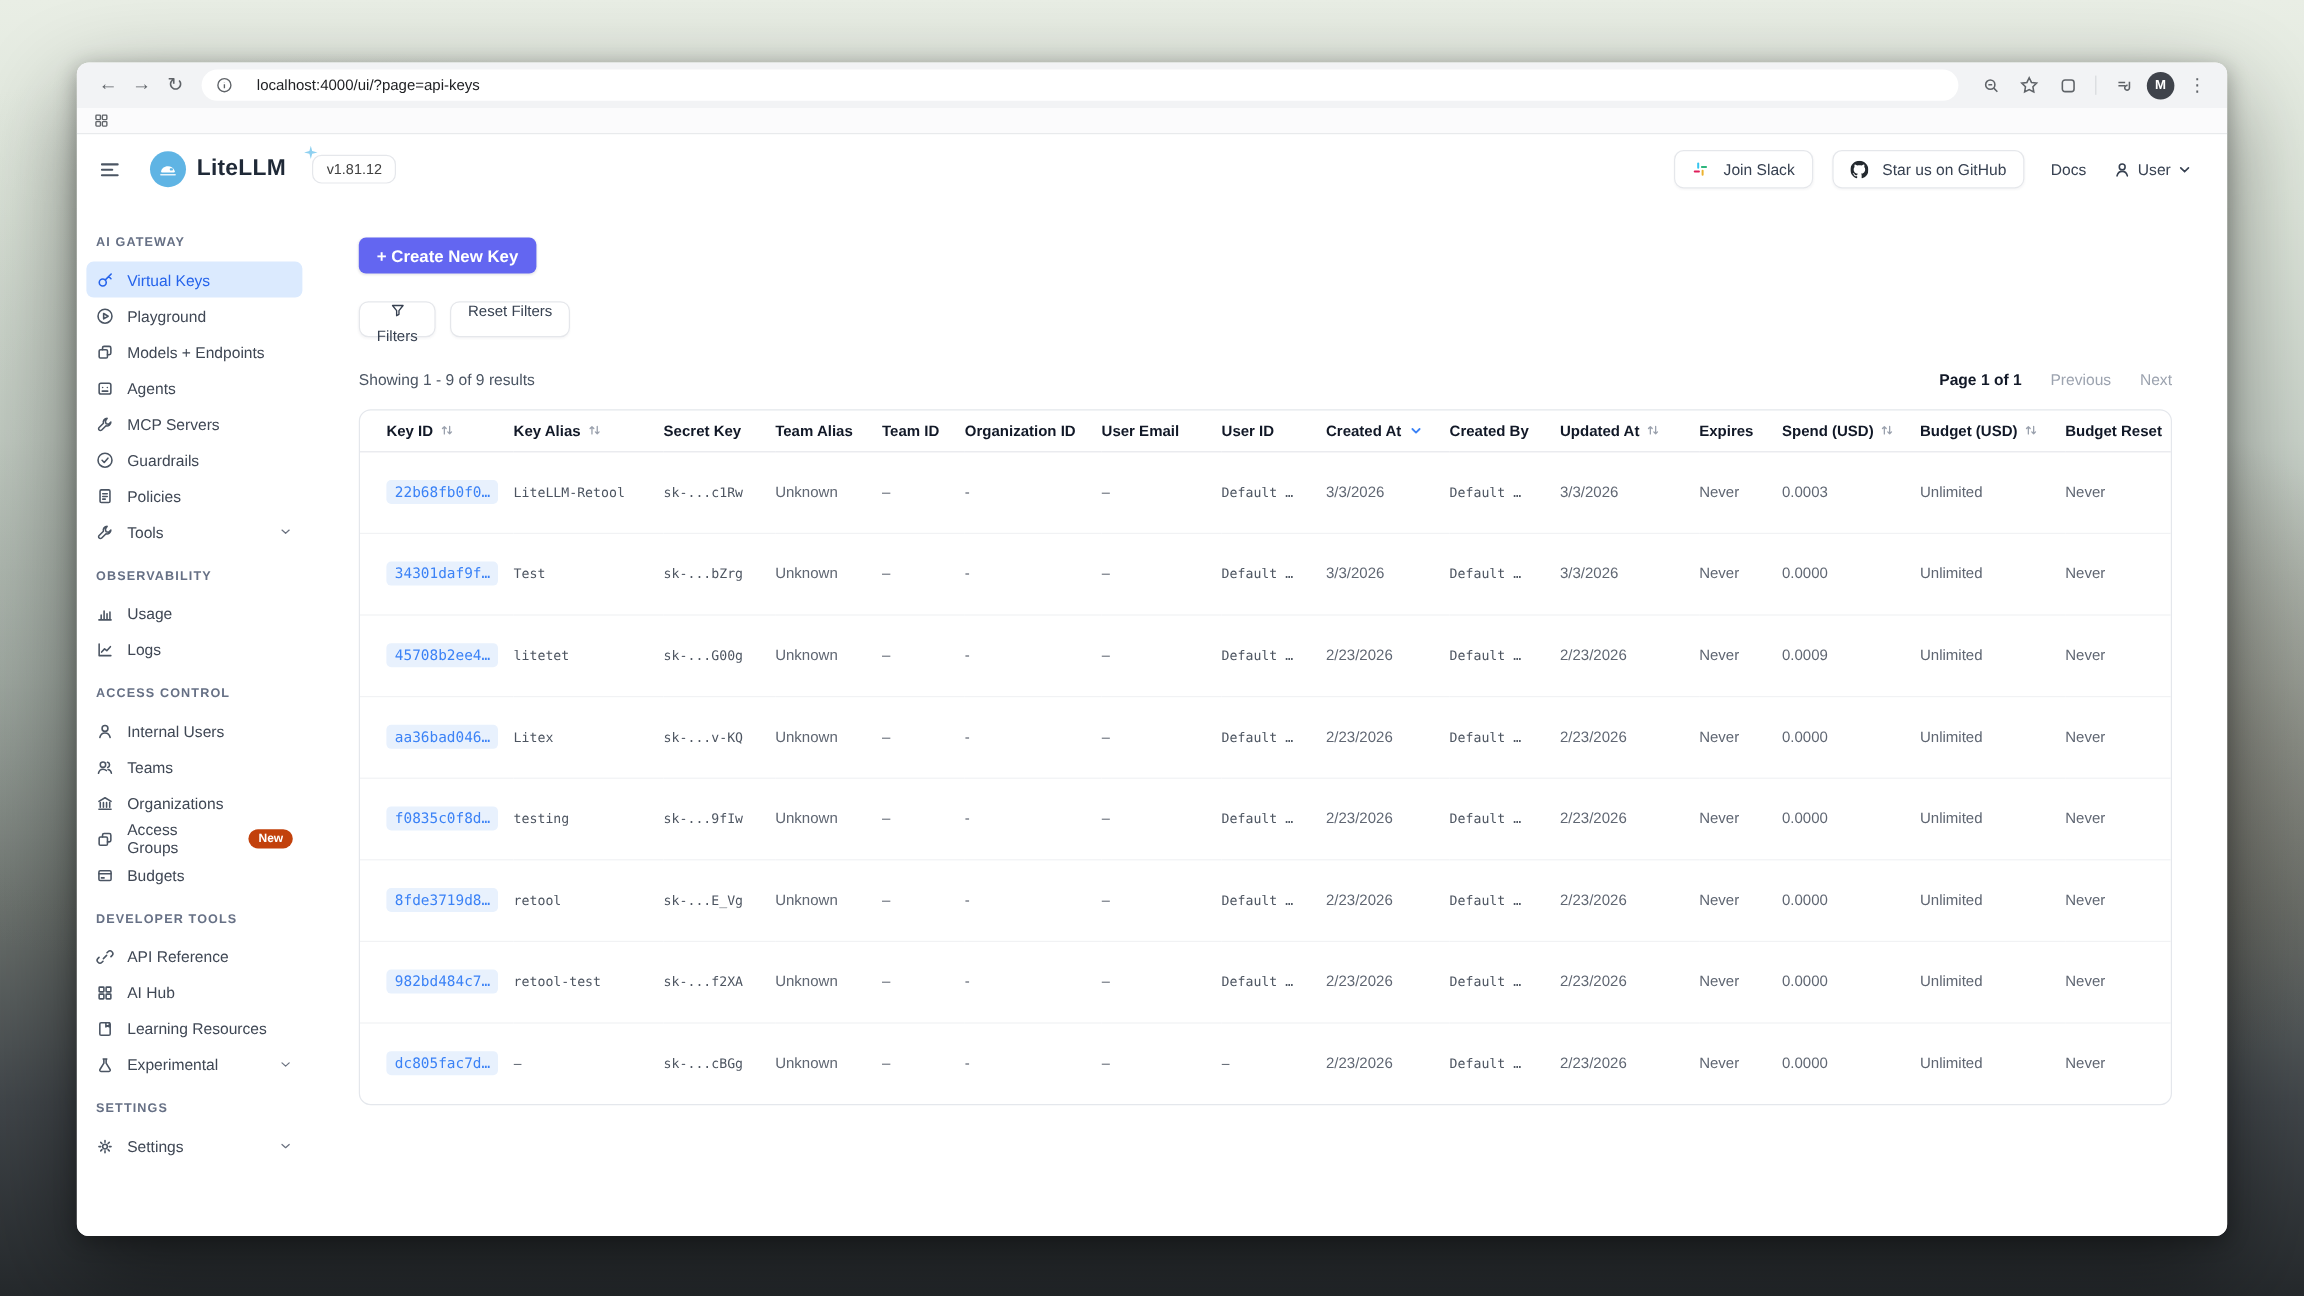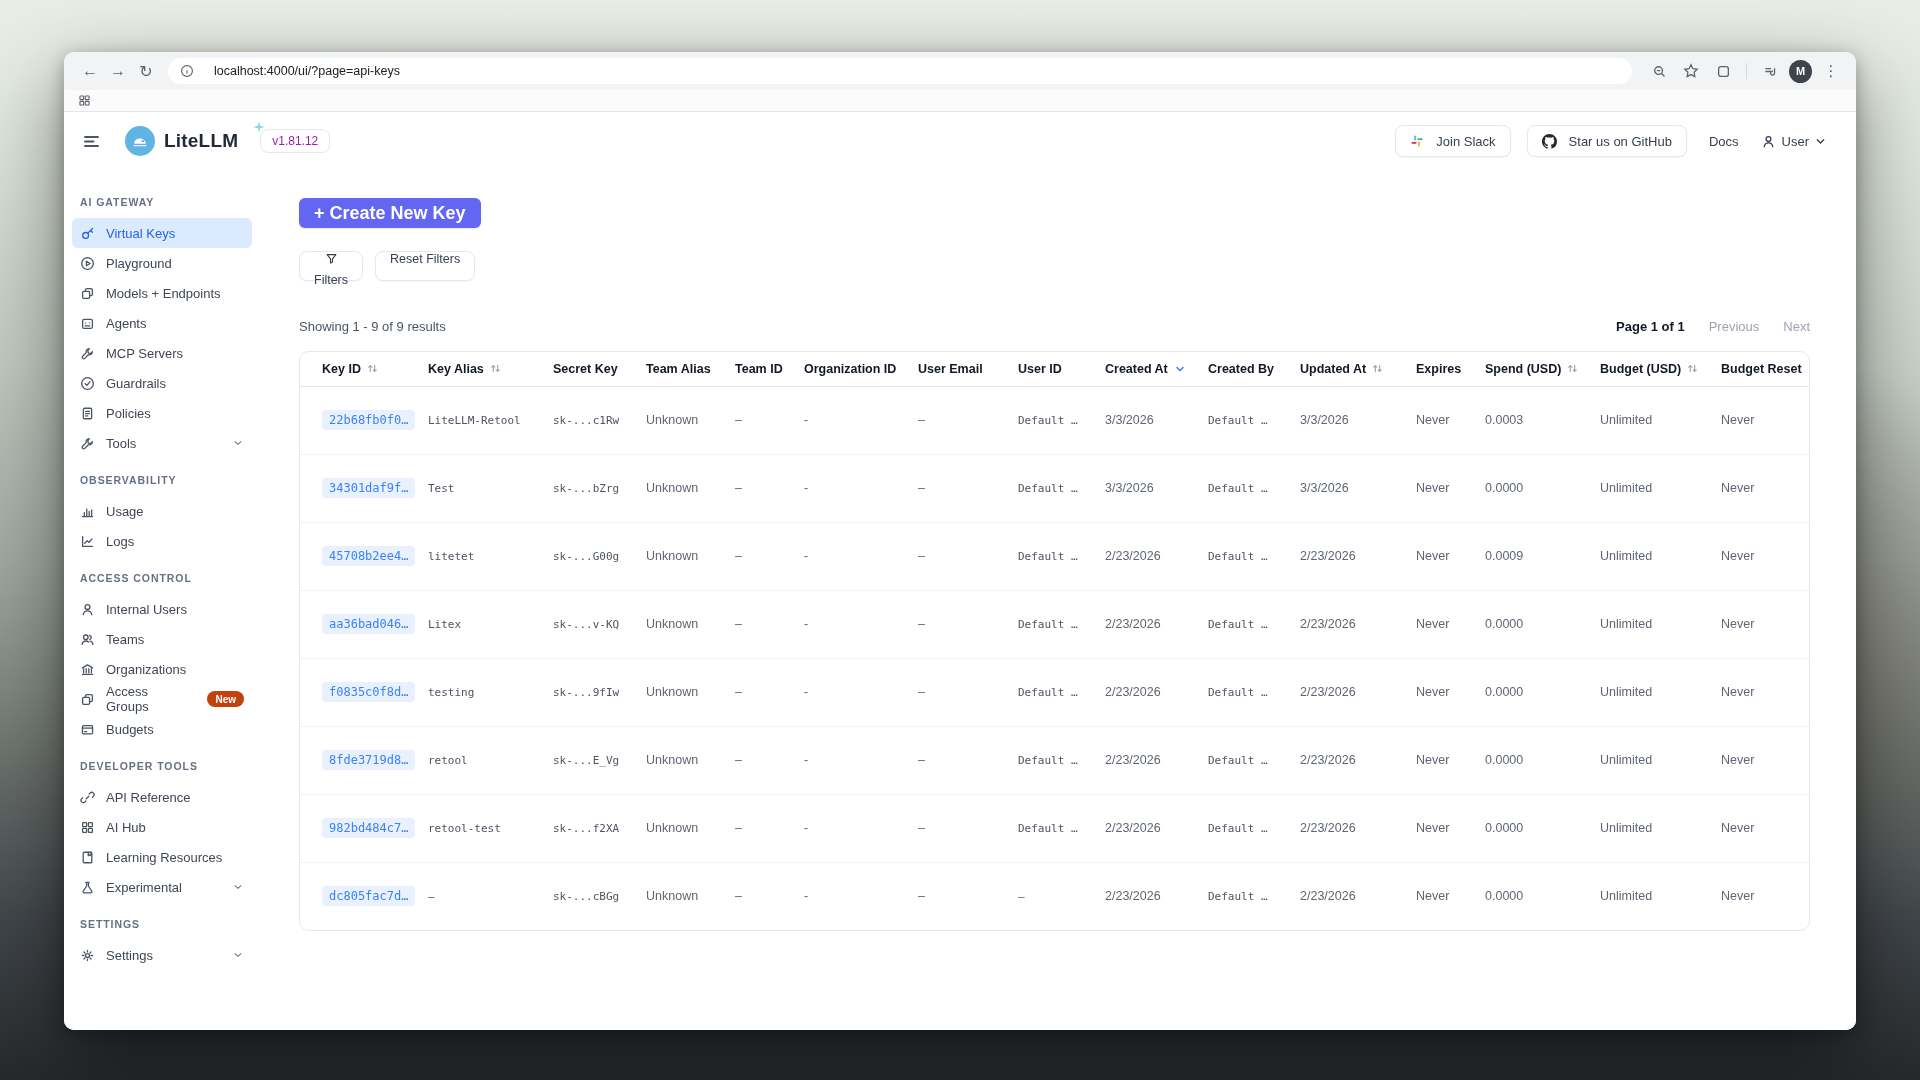--- a/index.html
+++ b/index.html
@@ -32,21 +32,21 @@
     display:flex; align-items:center; padding:0 14px; flex:none; }
 
   
   .app { flex:1; background:#fff; display:flex; flex-direction:column; min-height:0; }
   .app-header { height:58px; display:flex; align-items:center; padding:0 30px 0 18px; flex:none; }
   .collapse { color:#4b5563; margin-right:24px; display:flex; }
   .logo-circle { width:30px; height:30px; border-radius:50%; background:#5fb4e4; display:flex;
     align-items:center; justify-content:center; margin-right:9px; flex:none; }
   .logo-text { font-size:19px; font-weight:bold; color:#1f2937; letter-spacing:.2px; }
   .ver-badge { position:relative; margin-left:22px; border:1px solid #e5e7eb; border-radius:8px;
-    padding:4px 11px; font-size:12px; color:#a21caf; background:#fff; }
+    padding:4px 11px; font-size:12px; color:#404040; background:#fff; }
   .ver-spark { position:absolute; left:-9px; top:-10px; }
   .hdr-right { margin-left:auto; display:flex; align-items:center; gap:16px; }
   .pill-btn { height:32px; display:flex; align-items:center; gap:12px; border:1px solid #e5e7eb;
     border-radius:8px; background:#fff; padding:0 14px; font-size:13px; color:#374151;
     box-shadow:0 1px 2px rgba(16,24,40,.04); }
   .docs-link { font-size:13px; color:#374151; margin:0 6px; }
   .user-menu { display:flex; align-items:center; gap:6px; font-size:13px; color:#374151; }
 
   .app-body { flex:1; display:flex; min-height:0; }
 
@@ -59,27 +59,27 @@
   .side-item .icn { display:flex; color:#4b5563; flex:none; }
   .side-item.active { background:#dbeafe; color:#2563eb; }
   .side-item.active .icn { color:#2563eb; }
   .side-chevron { margin-left:auto; color:#6b7280; display:flex; }
   .new-badge { background:#c2410c; color:#fff; font-size:10px; font-weight:600; border-radius:999px;
     padding:2.5px 8px; margin-left:4px; }
 
   
   .main { flex:1; padding:28px 46px 0 39px; min-width:0; }
   .create-btn { height:30px; padding:0 15px; background:#6366f1; color:#fff; border:none;
-    border-radius:6px; font-size:18px; font-weight:600; font-family:inherit;
+    border-radius:6px; font-size:14px; font-weight:600; font-family:inherit;
     box-shadow:0 1px 2px rgba(16,24,40,.1); }
   .filters-row { display:flex; gap:12px; margin-top:23px; }
   .sm-btn { height:30px; display:flex; align-items:center; gap:8px; border:1px solid #e5e7eb;
     border-radius:8px; background:#fff; padding:0 14px; font-size:12.5px; color:#374151;
     box-shadow:0 1px 2px rgba(16,24,40,.04);flex-direction:column; }
-  .results-row { display:flex; align-items:flex-start; margin-top:38px;gap:47px; }
+  .results-row { display:flex; align-items:flex-start; margin-top:28px;gap:47px; }
   .results-text { font-size:13px; color:#4b5563; }
   .pager { margin-left:auto; display:flex; align-items:center; }
   .page-info { font-size:13px; font-weight:600; color:#111827; }
   .pager-link { font-size:13px; color:#9ca3af; margin-left:24px; }
 
   
   .table-card { margin-top:17px; border:1px solid #e4e7ec; border-radius:10px; overflow:hidden;
     background:#fff; }
   table { width:100%; border-collapse:collapse; table-layout:fixed; }
   thead th { text-align:left; font-size:12.5px; font-weight:700; color:#111827; height:34px;

